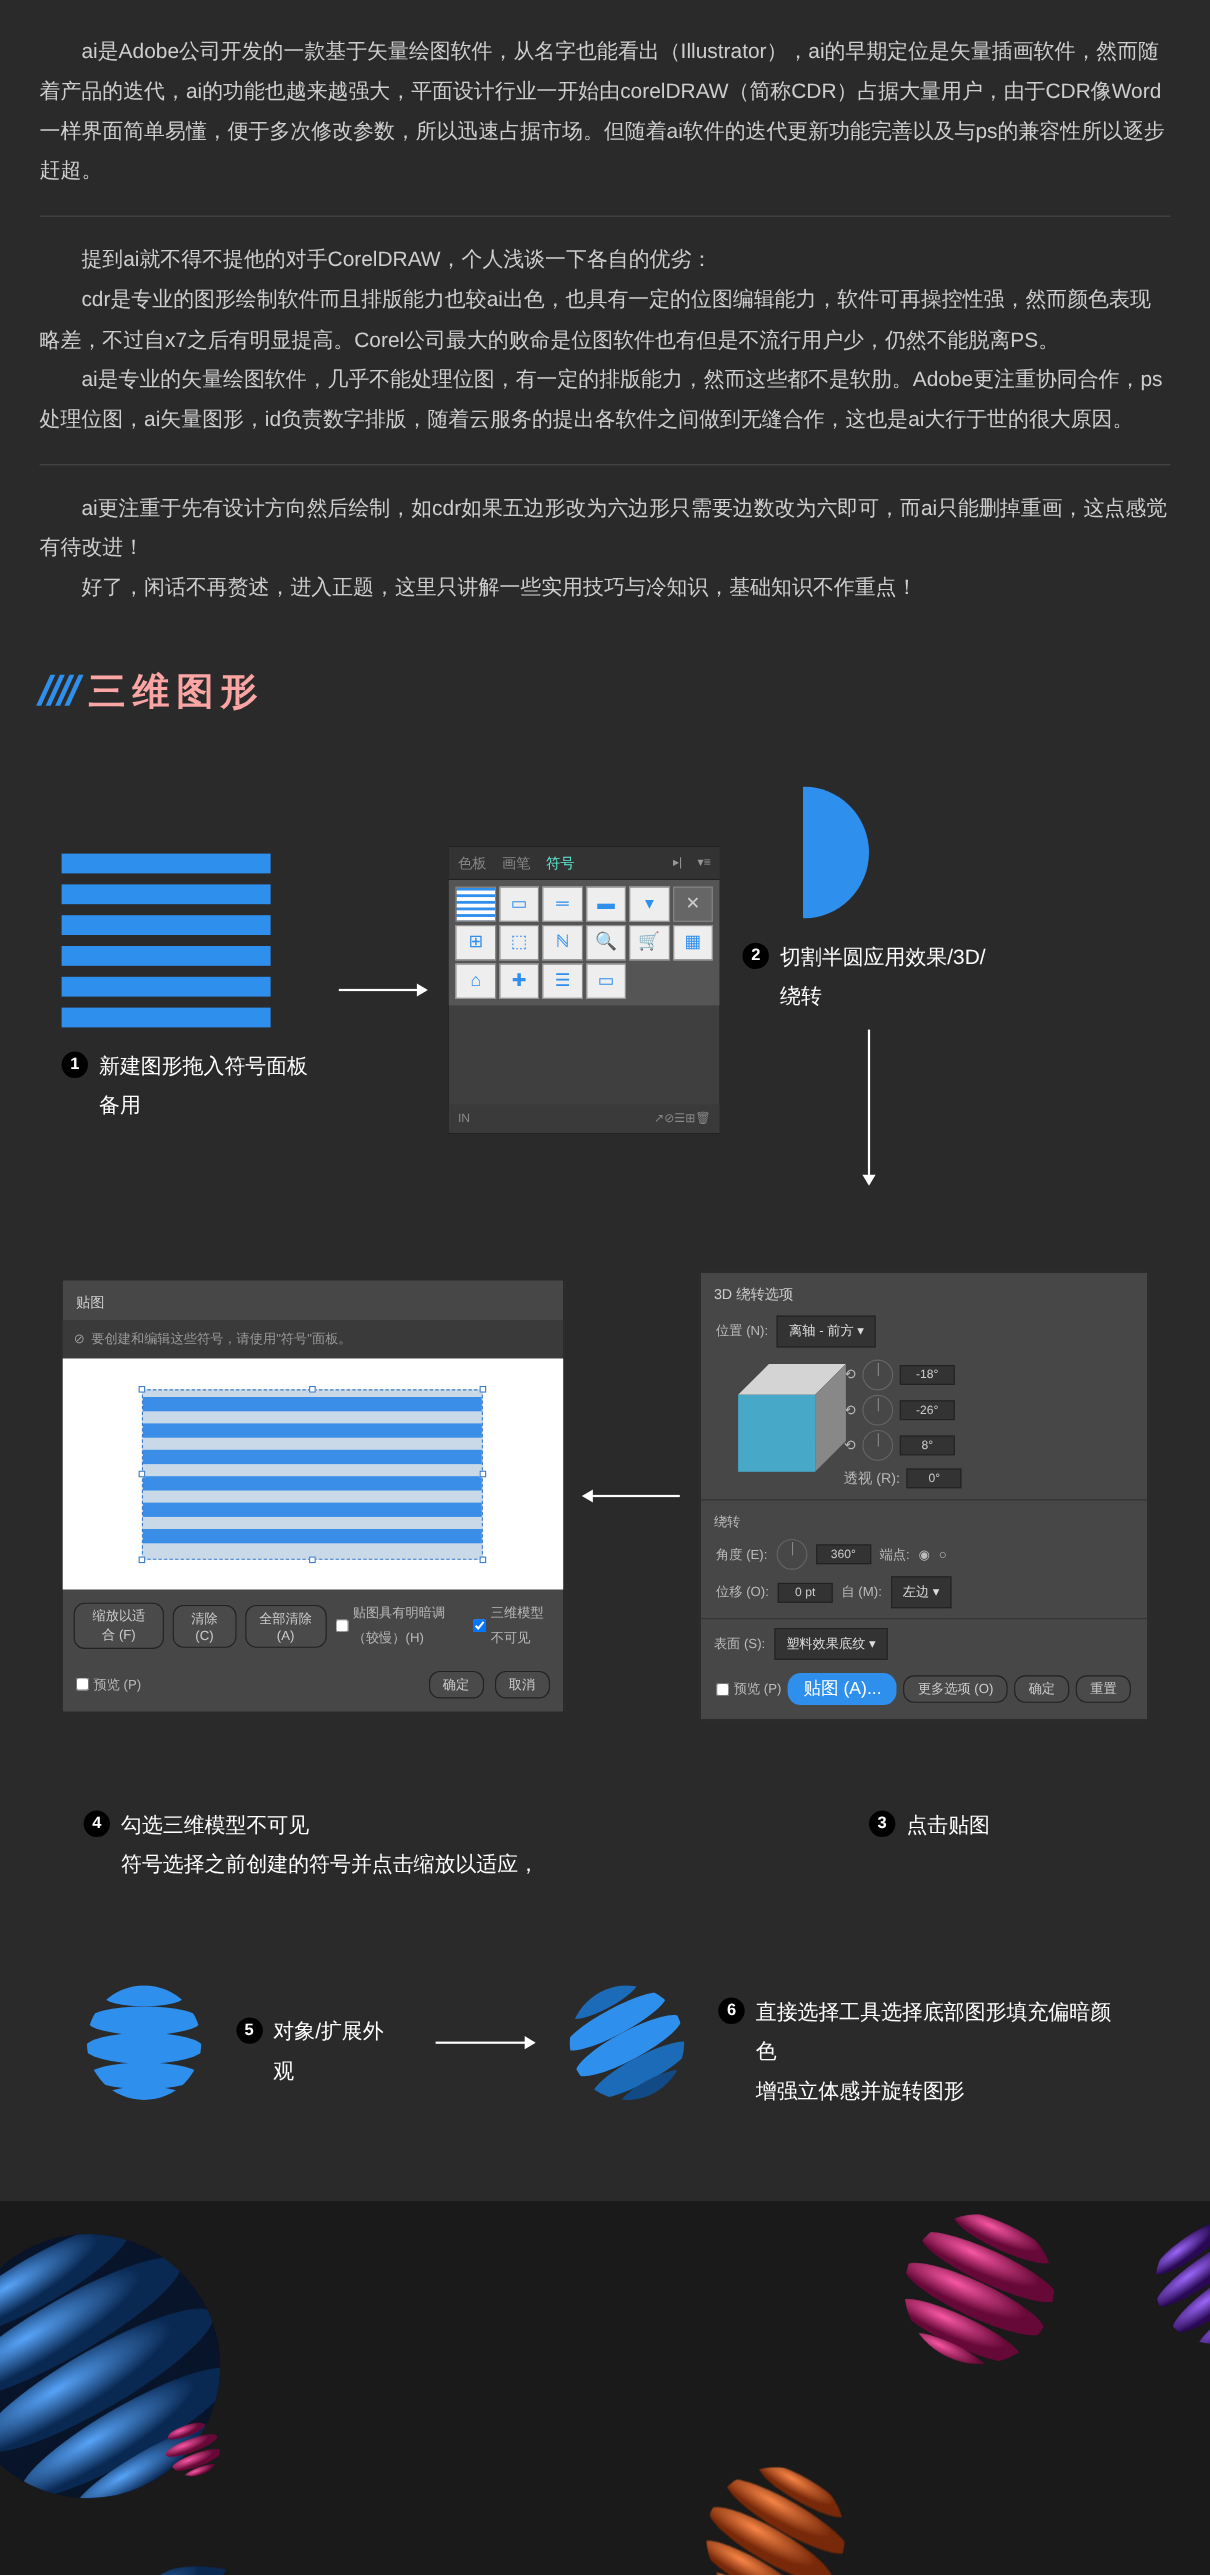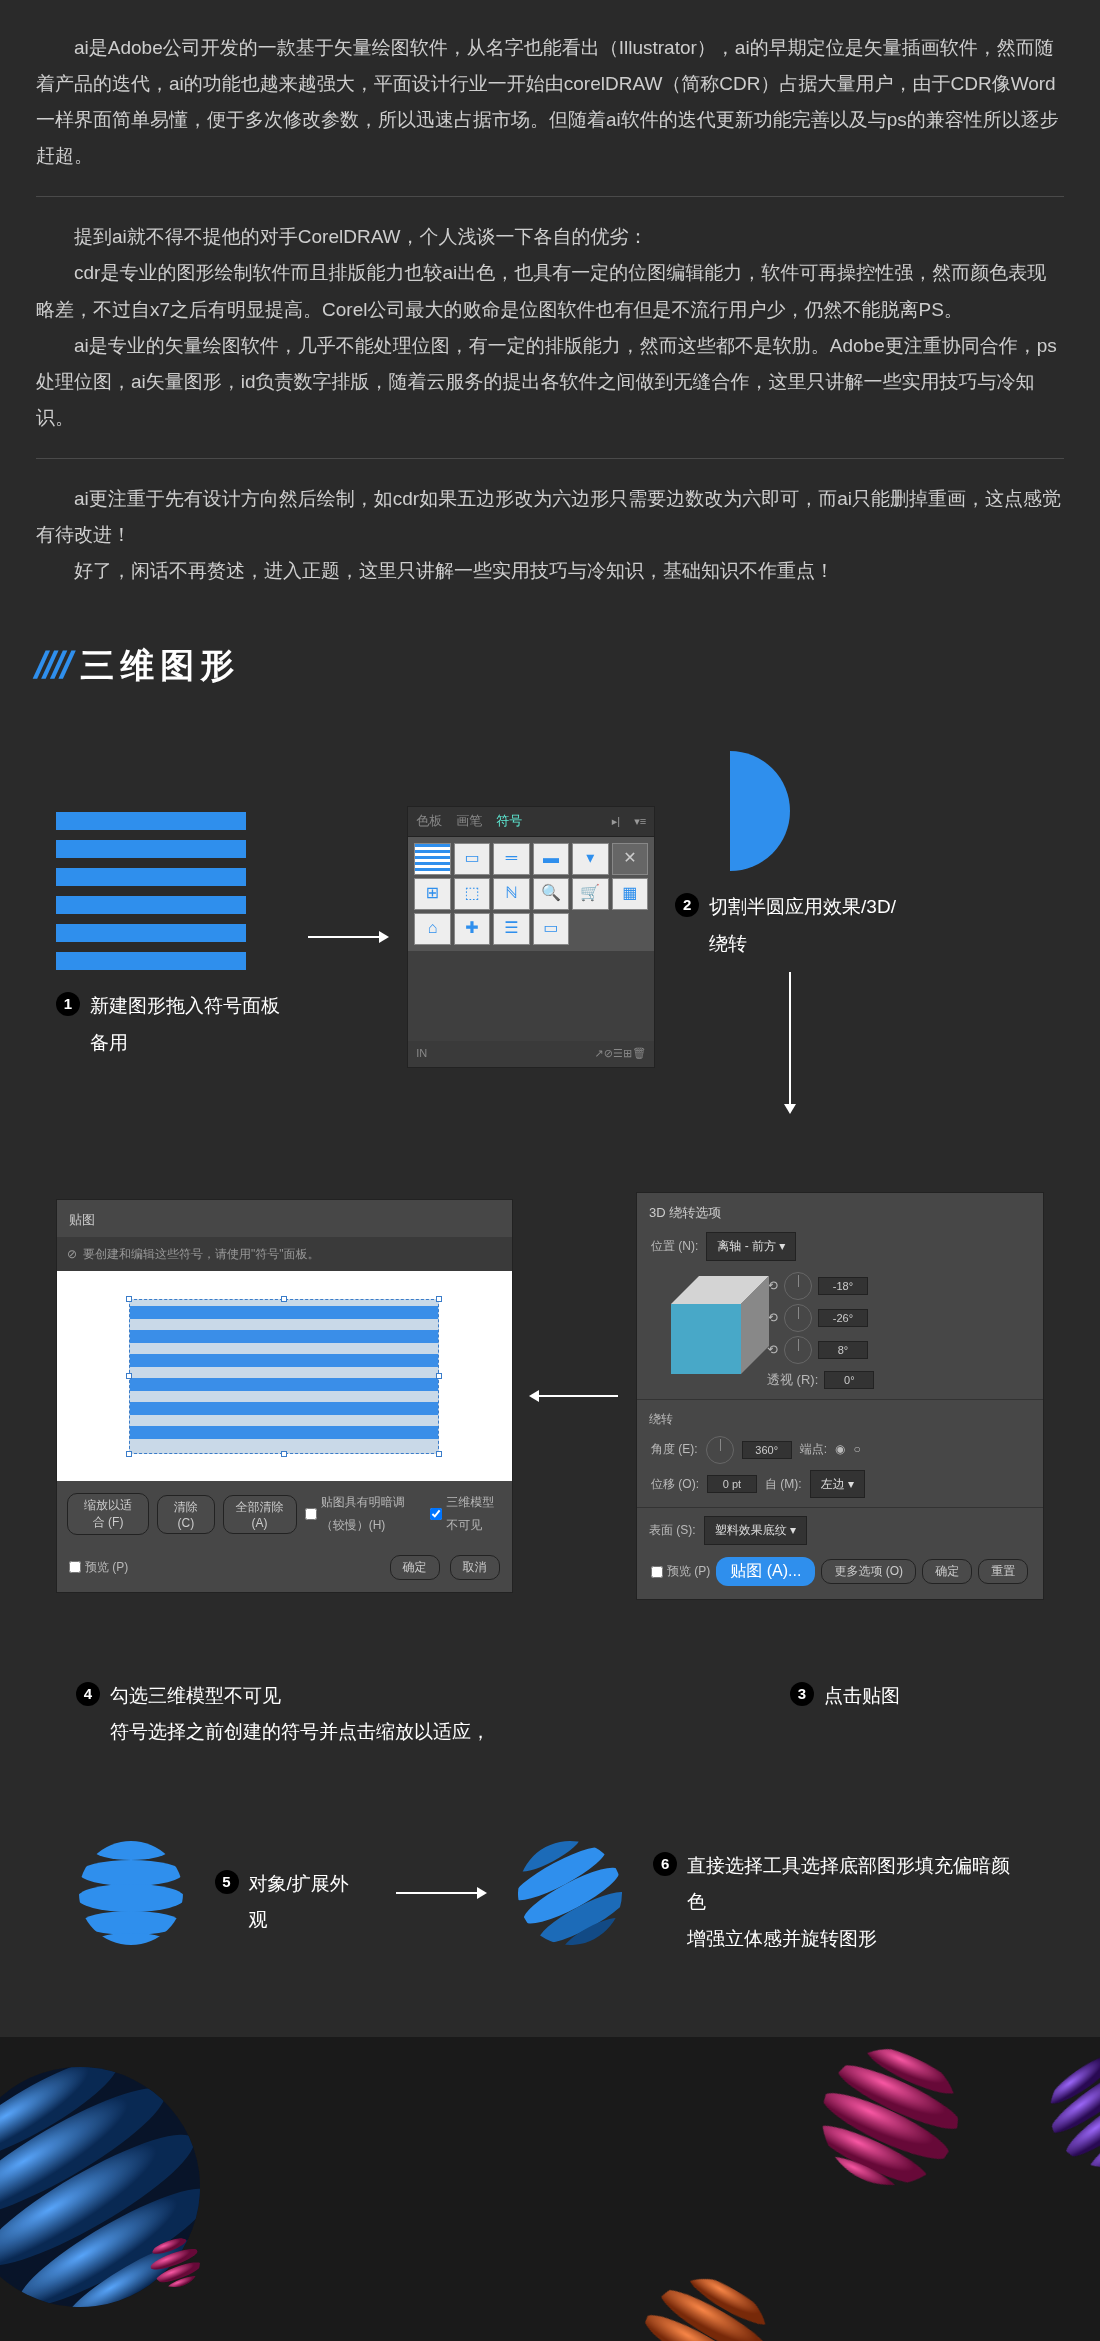--- a/index.html
+++ b/index.html
@@ -18,21 +18,21 @@
     border-top: 1px solid #4a4a4a;
     margin: 22px 0;
   }
   .section-title {
     display: flex;
     align-items: center;
     margin: 40px 0 50px;
     gap: 10px;
   }
   .slashes { color:#2f8fed; font-weight:bold; font-size: 38px; letter-spacing:-2px; transform: skewX(-15deg);}
-  .title-text { color:#ffffff; font-size: 34px; font-weight: 600; letter-spacing: 6px;}
+  .title-text { color:#fca5a5; font-size: 34px; font-weight: 600; letter-spacing: 6px;}
   .row1 { display:flex; align-items:center; gap: 20px; padding: 0 20px 40px;}
   .stripes { width: 190px; }
   .stripe { height: 18px; background:#2f8fed; margin-bottom: 10px;}
   .arrow-h { width: 90px; height:2px; background:#fff; position:relative; }
   .arrow-h::after { content:""; position:absolute; right:-2px; top:-5px; border-left:10px solid #fff; border-top:6px solid transparent; border-bottom:6px solid transparent;}
   .arrow-h.left::after { right:auto; left:-2px; border-left:none; border-right:10px solid #fff;}
   .arrow-v { width:2px; height:120px; background:#fff; position:relative; margin: 10px auto;}
   .arrow-v::after { content:""; position:absolute; bottom:-2px; left:-5px; border-top:10px solid #fff; border-left:6px solid transparent; border-right:6px solid transparent;}
   .panel {
     background:#3f3f3f;
@@ -101,21 +101,21 @@
   .d3-angles .arow{display:flex; align-items:center; gap:6px;}
 </style>
 </head>
 <body>
 
 <div class="content">
   <p class="para">ai是Adobe公司开发的一款基于矢量绘图软件，从名字也能看出（Illustrator），ai的早期定位是矢量插画软件，然而随着产品的迭代，ai的功能也越来越强大，平面设计行业一开始由corelDRAW（简称CDR）占据大量用户，由于CDR像Word一样界面简单易懂，便于多次修改参数，所以迅速占据市场。但随着ai软件的迭代更新功能完善以及与ps的兼容性所以逐步赶超。</p>
   <hr class="divider">
   <p class="para">提到ai就不得不提他的对手CorelDRAW，个人浅谈一下各自的优劣：</p>
   <p class="para">cdr是专业的图形绘制软件而且排版能力也较ai出色，也具有一定的位图编辑能力，软件可再操控性强，然而颜色表现略差，不过自x7之后有明显提高。Corel公司最大的败命是位图软件也有但是不流行用户少，仍然不能脱离PS。</p>
-  <p class="para">ai是专业的矢量绘图软件，几乎不能处理位图，有一定的排版能力，然而这些都不是软肋。Adobe更注重协同合作，ps处理位图，ai矢量图形，id负责数字排版，随着云服务的提出各软件之间做到无缝合作，这里只讲解一些实用技巧与冷知识。</p>
+  <p class="para">ai是专业的矢量绘图软件，几乎不能处理位图，有一定的排版能力，然而这些都不是软肋。Adobe更注重协同合作，ps处理位图，ai矢量图形，id负责数字排版，随着云服务的提出各软件之间做到无缝合作，这也是ai大行于世的很大原因。</p>
   <hr class="divider">
   <p class="para">ai更注重于先有设计方向然后绘制，如cdr如果五边形改为六边形只需要边数改为六即可，而ai只能删掉重画，这点感觉有待改进！</p>
   <p class="para">好了，闲话不再赘述，进入正题，这里只讲解一些实用技巧与冷知识，基础知识不作重点！</p>
 
   <div class="section-title">
     <span class="slashes">////</span>
     <span class="title-text">三维图形</span>
   </div>
 
   <div class="row1">

